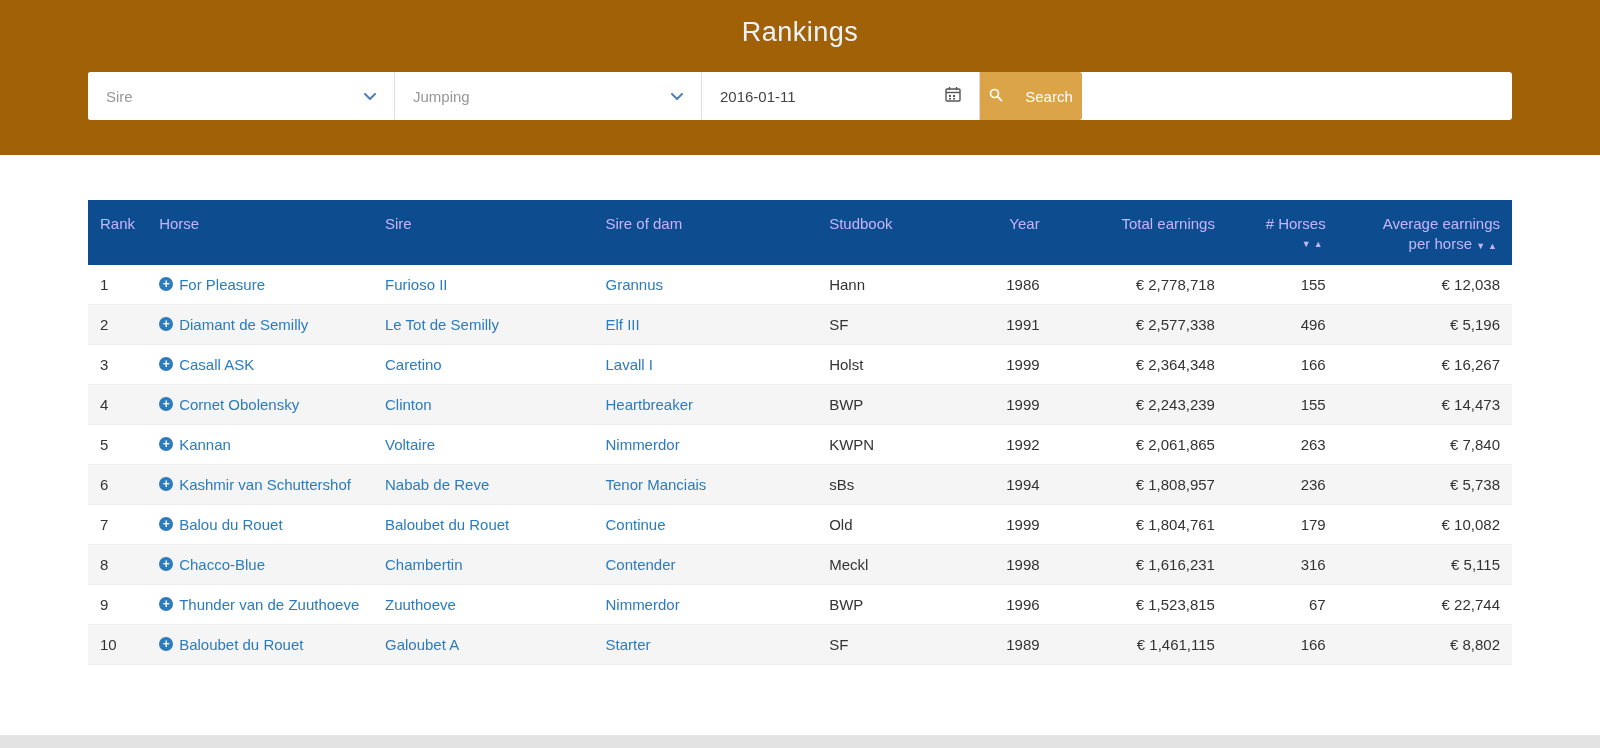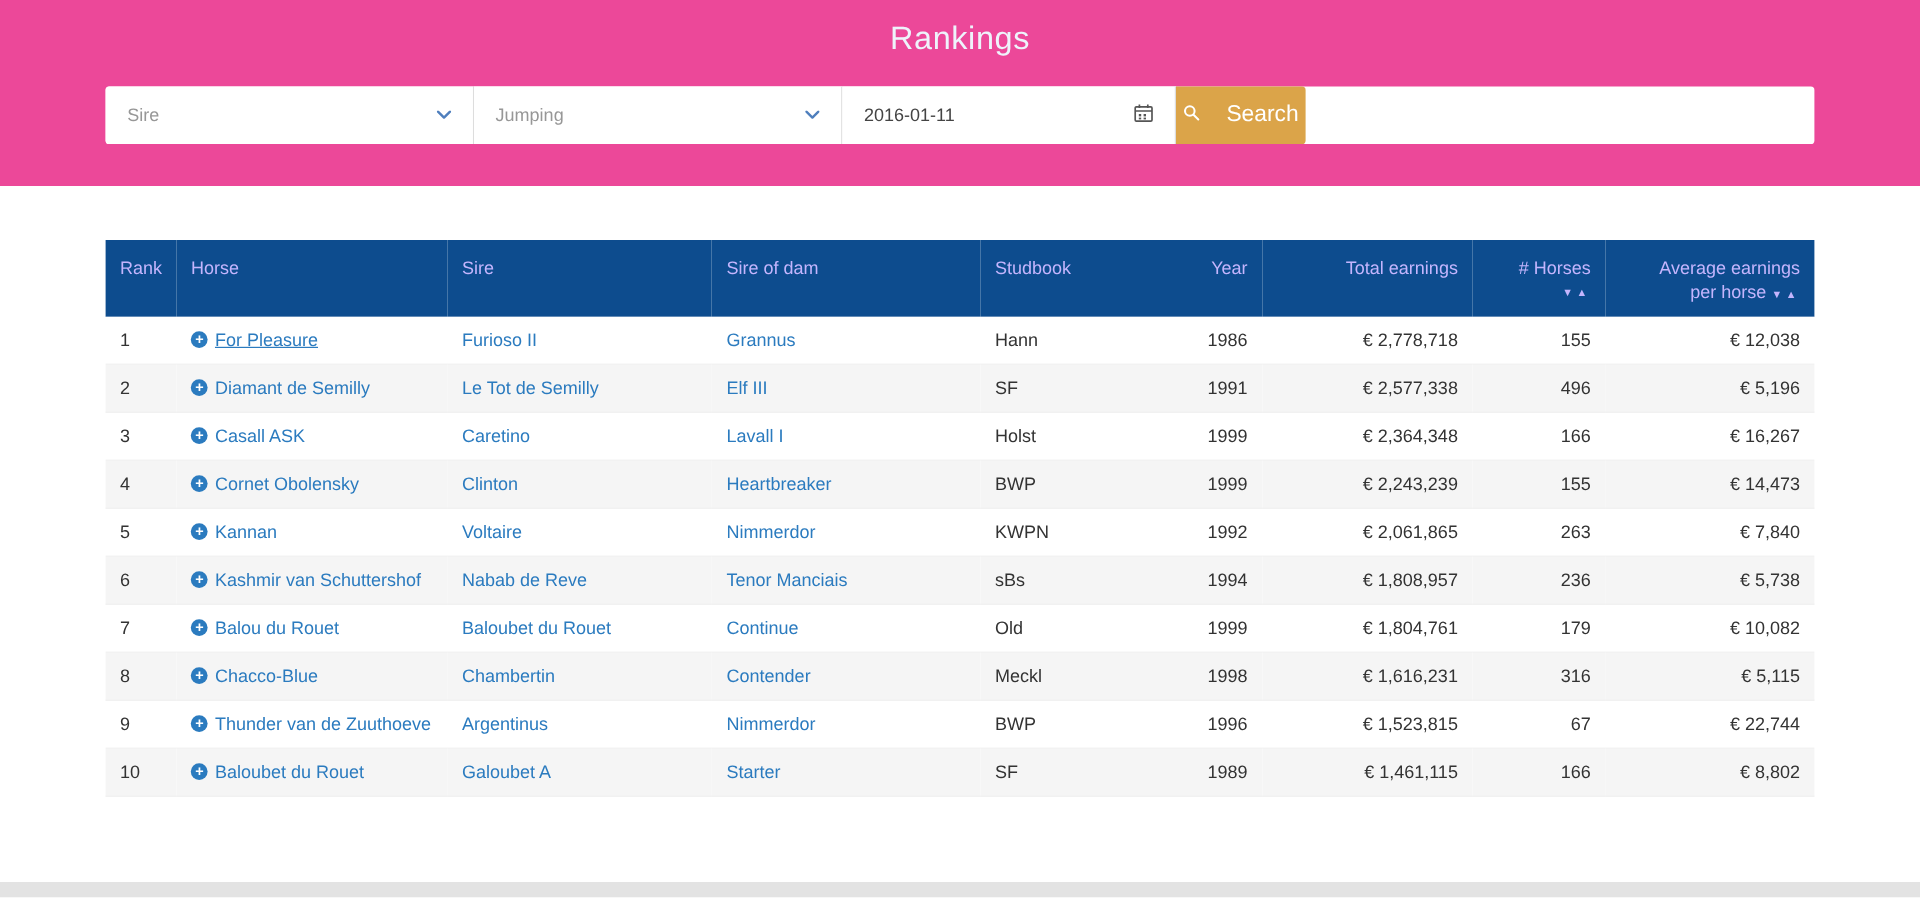--- a/index.html
+++ b/index.html
@@ -6,21 +6,21 @@
   html, body { margin: 0; padding: 0; }
   body {
     width: 1600px;
     font-family: "Liberation Sans", sans-serif;
     background: #ffffff;
   }
   .page { width: 1600px; min-height: 748px; display: flex; flex-direction: column; }
 
   
   .top {
-    background: #ec4899;
+    background: #a16207;
     padding: 16px 0 35px;
   }
   .page-title {
     margin: 0;
     text-align: center;
     color: #eef3fb;
     font-weight: 300;
     font-size: 27px;
     letter-spacing: 0.5px;
     line-height: 32px;
@@ -48,21 +48,21 @@
   .f-date-to { flex: 1 1 auto; }
   .filter-text { font-size: 15px; }
   .muted { color: #979797; }
   .dark { color: #444; }
   .search-btn {
     flex: 0 0 102px;
     background: #dba449;
     color: #fff;
     border: none;
     font-family: "Liberation Sans", sans-serif;
-    font-size: 19px;
+    font-size: 15px;
     display: flex;
     align-items: center;
     justify-content: center;
     gap: 22px;
     border-radius: 0 3px 3px 0;
     cursor: pointer;
   }
 
   
   main { padding: 45px 88px 0; flex: 1 1 auto; }
@@ -86,21 +86,21 @@
     padding: 10px 12px;
     color: #333;
     vertical-align: top;
     line-height: 19px;
     border-bottom: 1px solid #efefef;
     overflow-wrap: anywhere;
   }
   tbody tr:nth-child(even) { background: #f5f5f5; }
   tbody tr:nth-child(odd) { background: #ffffff; }
   .link { color: #2b7bbf; text-decoration: none; cursor: pointer; }
-  tbody tr:first-child .horse-link-wrap { text-decoration: underline; text-decoration-color: #2b7bbf; }
+  tbody tr:first-child .horse-link-wrap { text-decoration-color: #2b7bbf; }
   .cellflex { display: flex; align-items: flex-start; gap: 6px; }
   .plus-icon {
     display: inline-flex;
     width: 14px; height: 14px;
     border-radius: 50%;
     background: #2b7bbf;
     color: #fff;
     align-items: center;
     justify-content: center;
     font-size: 12px;
@@ -333,21 +333,21 @@
     <td class="num">€ 5,115</td>
   </tr>
           <tr>
     <td>9</td>
     <td>
       <div class="cellflex">
         <span class="plus-icon">+</span>
         <span class="horse-link-wrap"><a class="link horse-link">Thunder van de Zuuthoeve</a></span>
       </div>
     </td>
-    <td><a class="link">Argentinus</a></td>
+    <td><a class="link">Zuuthoeve</a></td>
     <td><a class="link">Nimmerdor</a></td>
     <td>BWP</td>
     <td class="num">1996</td>
     <td class="num">€ 1,523,815</td>
     <td class="num">67</td>
     <td class="num">€ 22,744</td>
   </tr>
           <tr>
     <td>10</td>
     <td>

